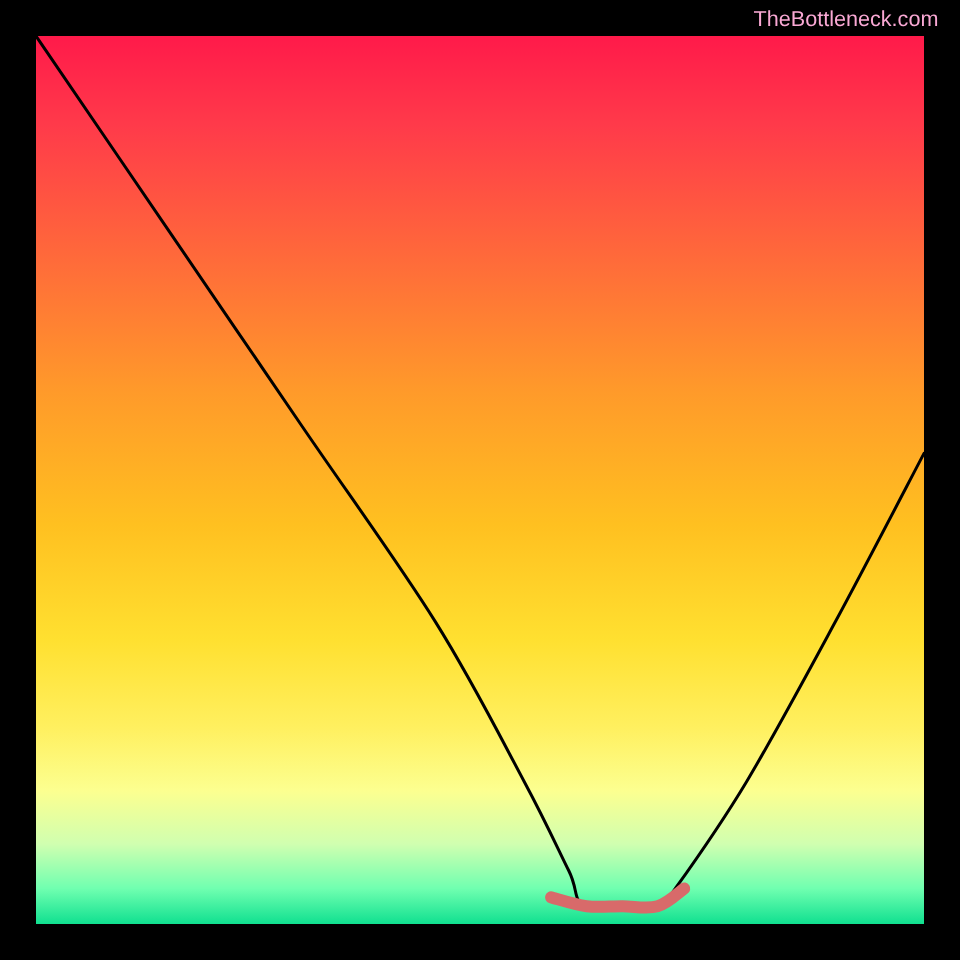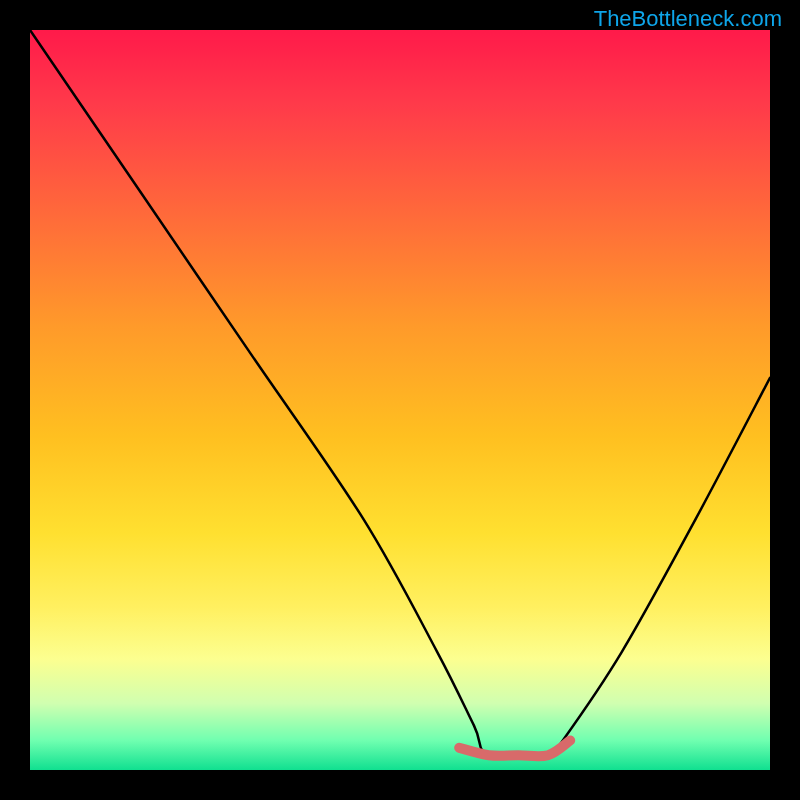--- a/index.html
+++ b/index.html
@@ -13,22 +13,22 @@
   }
   .container {
     position: relative;
     width: 800px;
     height: 800px;
   }
   .watermark {
     position: absolute;
     top: 6px;
     right: 18px;
-    color: #0ea5e9;
-    font-size: 22px;
+    color: #f9a8d4;
+    font-size: 18px;
     font-weight: 500;
     z-index: 10;
   }
   .plot-area {
     position: absolute;
     left: 30px;
     top: 30px;
     width: 740px;
     height: 740px;
     background: linear-gradient(to bottom,

